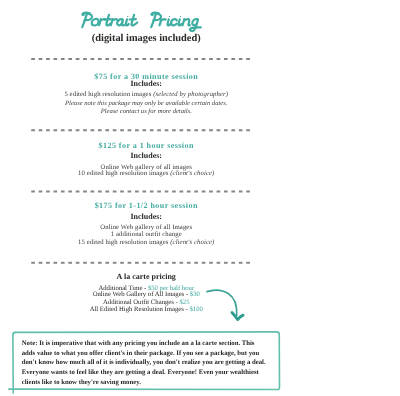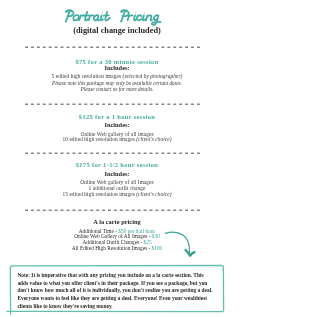--- a/index.html
+++ b/index.html
@@ -69,21 +69,21 @@
 <path d="M 143.8 15.4  C 143.3 17.2 142.8 19.0 142.8 19.6  C 142.8 20.3 143.4 20.5 144.0 20.2  C 144.5 20.0 144.9 19.6 145.2 19.2"></path>
 <circle cx="144.4" cy="13.1" r="0.5" fill="#3fada2" stroke="none"></circle>
 
 <path d="M 146.0 20.3  C 146.6 18.5 147.2 16.4 147.4 15.3  C 147.6 16.9 148.3 15.8 149.5 15.4  C 150.6 15.0 151.5 15.5 151.4 16.6  C 151.3 17.8 150.7 19.2 150.7 19.9  C 150.7 20.4 151.3 20.5 151.9 20.2"></path>
 
 <path d="M 158.0 15.4  C 156.4 14.8 154.3 16.0 153.9 17.9  C 153.6 19.4 154.4 20.3 155.5 20.2  C 156.9 20.1 157.9 18.7 158.4 15.5  C 157.6 19.2 156.6 22.6 155.4 24.0  C 154.6 25.2 152.6 25.0 152.0 24.0  C 151.6 23.3 152.4 22.6 153.8 22.3  C 155.6 21.9 158.4 21.8 160.6 21.9"></path>
 </g>
     </svg>
   </div>
 
-  <div class="abs subtitle">(digital change included)</div>
+  <div class="abs subtitle">(digital images included)</div>
 
   <svg class="dash" style="top:46.1px" viewBox="0 0 178 3">
       <line x1="1" y1="1.2" x2="177" y2="1.2" stroke="#858585" stroke-width="1.45" stroke-dasharray="2.95 2.98"></line>
     </svg>
 
   <div class="abs price" style="top:57.5px">$75 for a 30 minute session</div>
   <div class="abs includes" style="top:63.8px">Includes:</div>
   <div class="abs item" style="top:73px"><span>5 edited high resolution images </span><span class="ital">(selected by photographer)</span></div>
   <div class="abs foot" style="top:79.6px">Please note this package may only be available certain dates.</div>
   <div class="abs foot" style="top:86.1px">Please contact us for more details.</div>

